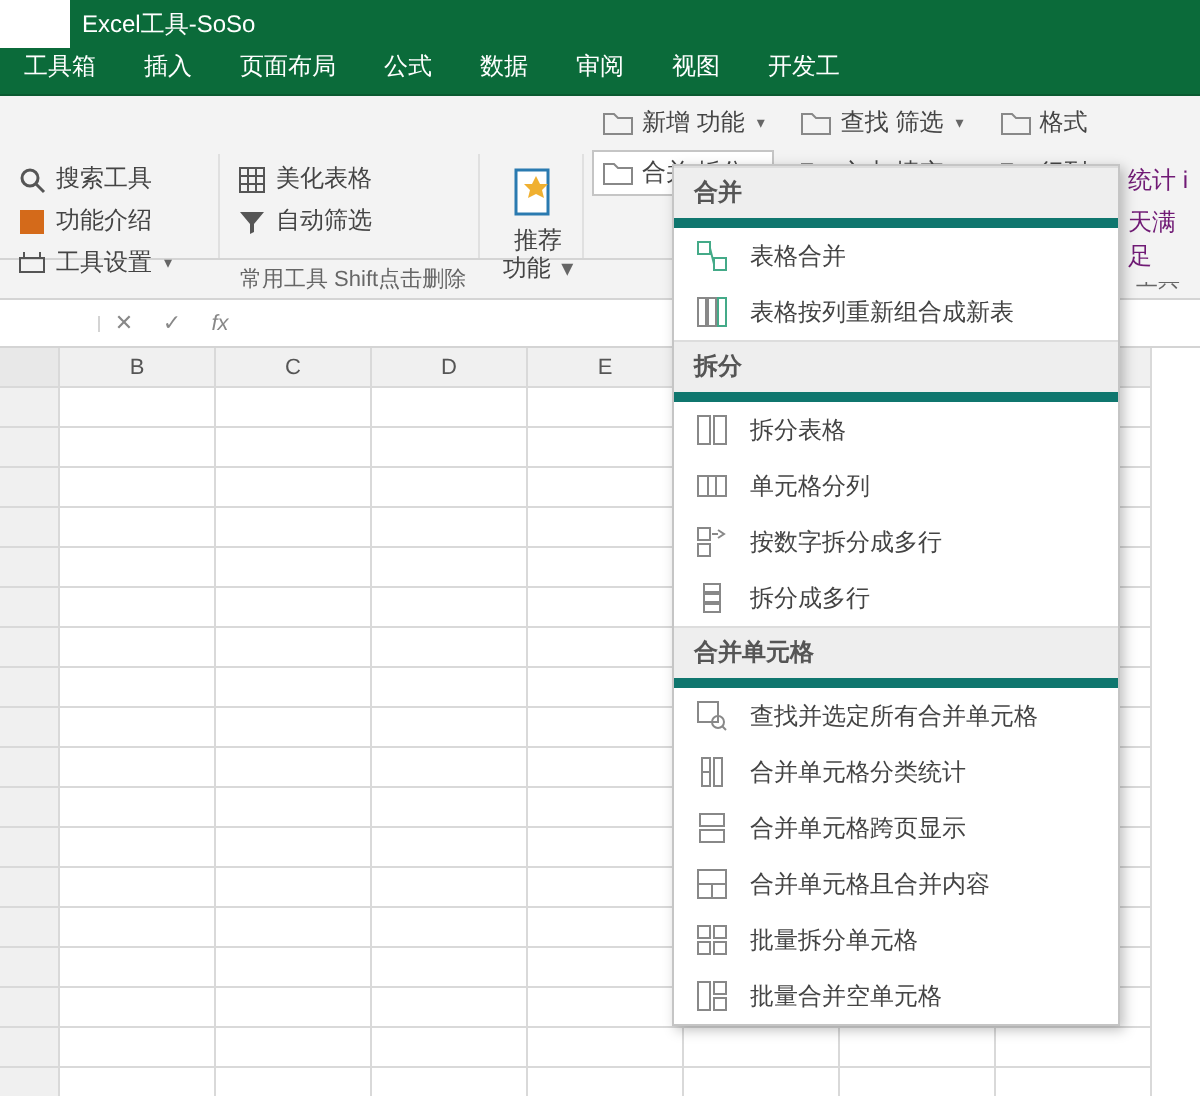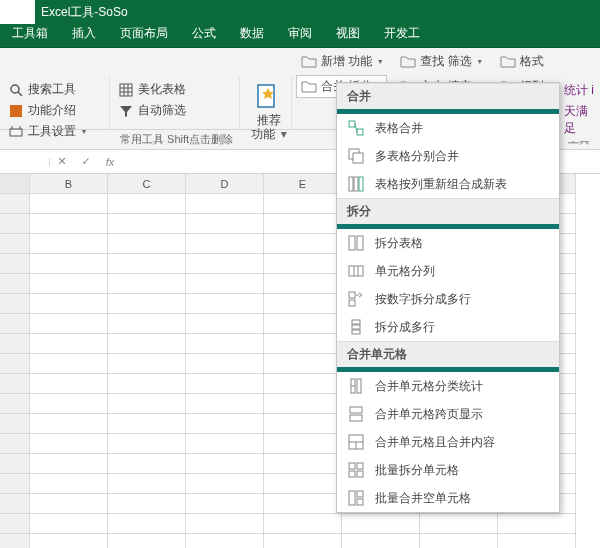--- a/index.html
+++ b/index.html
@@ -381,29 +381,20 @@
           <rect x="1" y="1" width="6" height="6" fill="none" stroke="#4a8"></rect>
           <rect x="9" y="9" width="6" height="6" fill="none" stroke="#4a8"></rect>
           <path d="M7 4 L9 12" stroke="#4a8"></path>
         </svg>
       </span>
     <span>表格合并</span>
   </div>
   <div class="mitem">
     <span class="mico">
         <svg width="16" height="16">
-          <rect x="1" y="1" width="10" height="10" fill="none" stroke="#888"></rect>
-          <rect x="5" y="5" width="10" height="10" fill="#fff" stroke="#888"></rect>
-        </svg>
-      </span>
-    <span>多表格分别合并</span>
-  </div>
-  <div class="mitem">
-    <span class="mico">
-        <svg width="16" height="16">
           <rect x="1" y="1" width="4" height="14" fill="none" stroke="#888"></rect>
           <rect x="6" y="1" width="4" height="14" fill="none" stroke="#888"></rect>
           <rect x="11" y="1" width="4" height="14" fill="none" stroke="#4a8"></rect>
         </svg>
       </span>
     <span>表格按列重新组合成新表</span>
   </div>
 
   <div class="msec">拆分</div>
   <div class="mitem">
@@ -440,20 +431,30 @@
         <svg width="16" height="16">
           <rect x="4" y="1" width="8" height="4" fill="none" stroke="#888"></rect>
           <rect x="4" y="6" width="8" height="4" fill="none" stroke="#888"></rect>
           <rect x="4" y="11" width="8" height="4" fill="none" stroke="#888"></rect>
         </svg>
       </span>
     <span>拆分成多行</span>
   </div>
 
   <div class="msec">合并单元格</div>
+  <div class="mitem">
+    <span class="mico">
+        <svg width="16" height="16">
+          <rect x="1" y="1" width="10" height="10" fill="none" stroke="#888"></rect>
+          <circle cx="11" cy="11" r="3" fill="none" stroke="#888"></circle>
+          <line x1="13" y1="13" x2="15" y2="15" stroke="#888"></line>
+        </svg>
+      </span>
+    <span>查找并选定所有合并单元格</span>
+  </div>
   <div class="mitem">
     <span class="mico">
         <svg width="16" height="16">
           <rect x="3" y="1" width="4" height="14" fill="none" stroke="#888"></rect>
           <rect x="9" y="1" width="4" height="14" fill="none" stroke="#888"></rect>
           <line x1="3" y1="8" x2="7" y2="8" stroke="#888"></line>
         </svg>
       </span>
     <span>合并单元格分类统计</span>
   </div>

